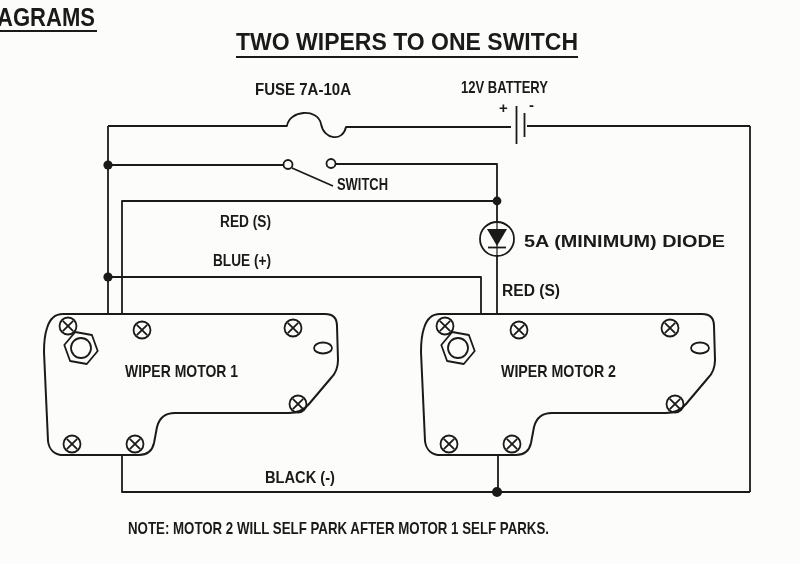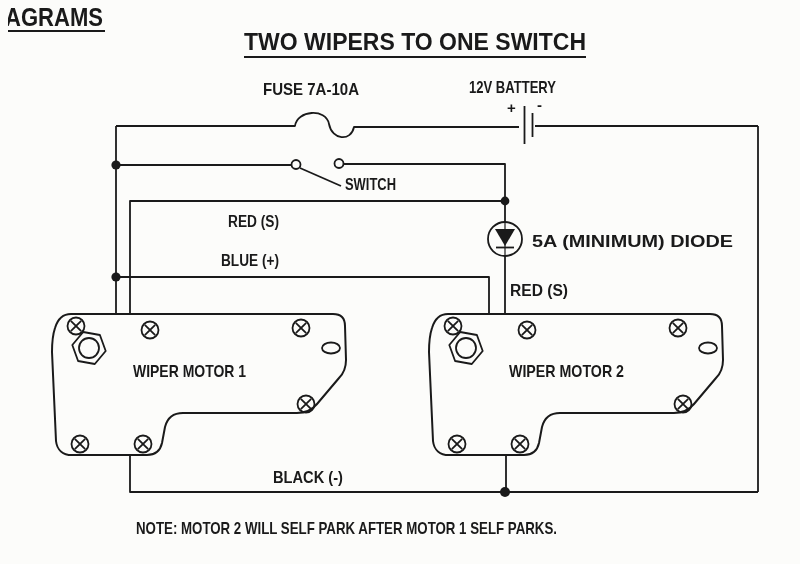--- a/index.html
+++ b/index.html
@@ -2,21 +2,21 @@
 <html style="--ink: #1a1a1a; --paper: #fcfcfa;"><head>
 <meta charset="utf-8">
 <style>
   :root { --ink:#1a1a1a; --paper:#fcfcfa; }
   html,body { margin:0; padding:0; }
   body {
     width:800px; height:564px; overflow:hidden;
     background:var(--paper);
     font-family:"Liberation Sans", sans-serif;
   }
-  .page { position:relative; width:716px; height:564px;margin-left:8px; }
+  .page { position:relative; width:716px; height:564px; }
   svg { display:block; color:var(--ink); }
   .w  { stroke:currentColor; fill:none; stroke-width:1.8; stroke-linejoin:round; }
   .w2 { stroke:currentColor; fill:none; stroke-width:2;   stroke-linejoin:round; }
   .thin { stroke:currentColor; fill:none; stroke-width:1.2; }
   .dot { fill:currentColor; stroke:none; }
   .open-dot { fill:var(--paper); stroke:currentColor; stroke-width:1.8; }
   .solid { fill:currentColor; stroke:none; }
   text {
     fill:currentColor;
     font-family:"Liberation Sans", sans-serif;

